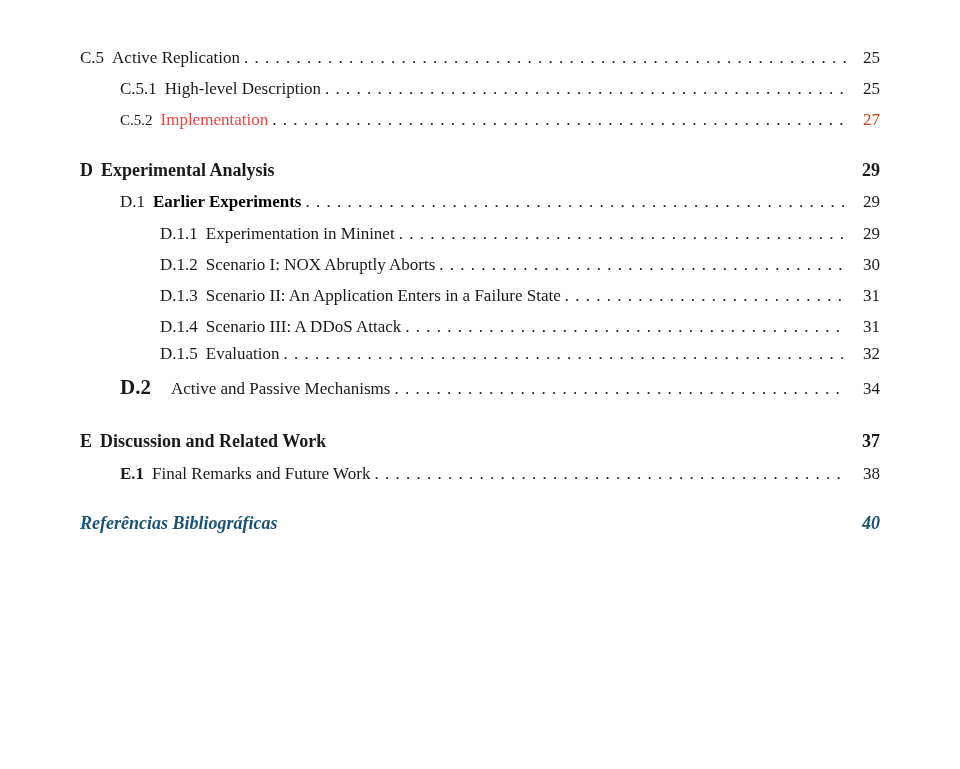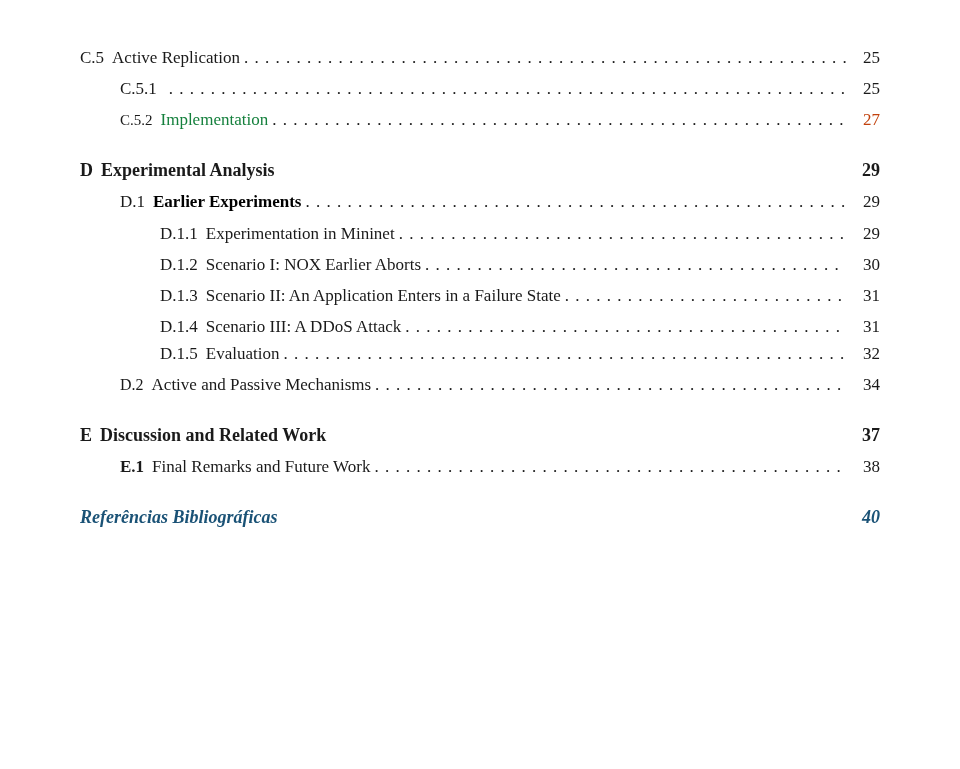--- a/index.html
+++ b/index.html
@@ -27,26 +27,27 @@
 
 <div class="toc-container">
 <div style="display: flex; align-items: baseline; padding-left: 0px; margin-top: 4px;">
       <span style="font-size: 17px; font-weight: normal; color: rgb(26, 26, 26); white-space: nowrap; margin-right: 8px;">C.5</span>
       <span style="font-size: 17px; font-weight: normal; color: rgb(26, 26, 26); white-space: nowrap;">Active Replication</span>
       <span style="flex: 1 1 0%; overflow: hidden; font-size: 17px; color: rgb(26, 26, 26); margin-left: 4px; margin-right: 4px; white-space: nowrap; letter-spacing: 1px;"> . . . . . . . . . . . . . . . . . . . . . . . . . . . . . . . . . . . . . . . . . . . . . . . . . . . . . . . . . . . . . . . . . . . . . . . . . . . . . . . . </span>
       <span style="font-size: 17px; font-weight: normal; color: rgb(26, 26, 26); white-space: nowrap; min-width: 30px; text-align: right;">25</span>
     </div>
     <div style="display: flex; align-items: baseline; padding-left: 40px; margin-top: 4px;">
       <span style="font-size: 17px; font-weight: normal; color: rgb(26, 26, 26); white-space: nowrap; margin-right: 8px;">C.5.1</span>
+      <span style="font-size: 17px; font-weight: normal; color: rgb(26, 26, 26); white-space: nowrap;">High-level Description</span>
       <span style="flex: 1 1 0%; overflow: hidden; font-size: 17px; color: rgb(26, 26, 26); margin-left: 4px; margin-right: 4px; white-space: nowrap; letter-spacing: 1px;"> . . . . . . . . . . . . . . . . . . . . . . . . . . . . . . . . . . . . . . . . . . . . . . . . . . . . . . . . . . . . . . . . . . . . . . . . . . . . . . . . </span>
       <span style="font-size: 17px; font-weight: normal; color: rgb(26, 26, 26); white-space: nowrap; min-width: 30px; text-align: right;">25</span>
     </div>
     <div style="display: flex; align-items: baseline; padding-left: 40px; margin-top: 4px;">
       <span style="font-size: 15px; font-weight: normal; color: rgb(26, 26, 26); white-space: nowrap; margin-right: 8px;">C.5.2</span>
-      <span style="font-size: 17px; font-weight: normal; color: #15803d; white-space: nowrap;">Implementation</span>
+      <span style="font-size: 17px; font-weight: normal; color: #ef4444; white-space: nowrap;">Implementation</span>
       <span style="flex: 1 1 0%; overflow: hidden; font-size: 17px; color: rgb(26, 26, 26); margin-left: 4px; margin-right: 4px; white-space: nowrap; letter-spacing: 1px;"> . . . . . . . . . . . . . . . . . . . . . . . . . . . . . . . . . . . . . . . . . . . . . . . . . . . . . . . . . . . . . . . . . . . . . . . . . . . . . . . . </span>
       <span style="font-size: 17px; font-weight: normal; color: #c2410c; white-space: nowrap; min-width: 30px; text-align: right;">27</span>
     </div>
     <div style="display: flex; align-items: baseline; padding-left: 0px; margin-top: 22px;">
       <span style="font-size: 18px; font-weight: bold; color: rgb(26, 26, 26); white-space: nowrap; margin-right: 8px;">D</span>
       <span style="font-size: 18px; font-weight: bold; color: rgb(26, 26, 26); white-space: nowrap;">Experimental Analysis</span>
       <span style="flex: 1 1 0%;"></span>
       <span style="font-size: 18px; font-weight: bold; color: rgb(26, 26, 26); white-space: nowrap; min-width: 30px; text-align: right;">29</span>
     </div>
     <div style="display: flex; align-items: center; padding-left: 40px; margin-top: 4px;">
@@ -56,21 +57,21 @@
       <span style="font-size: 17px; font-weight: normal; color: rgb(26, 26, 26); white-space: nowrap; min-width: 30px; text-align: right;">29</span>
     </div>
     <div style="display: flex; align-items: baseline; padding-left: 80px; margin-top: 4px;">
       <span style="font-size: 17px; font-weight: normal; color: rgb(26, 26, 26); white-space: nowrap; margin-right: 8px;">D.1.1</span>
       <span style="font-size: 17px; font-weight: normal; color: rgb(26, 26, 26); white-space: nowrap;">Experimentation in Mininet</span>
       <span style="flex: 1 1 0%; overflow: hidden; font-size: 17px; color: rgb(26, 26, 26); margin-left: 4px; margin-right: 4px; white-space: nowrap; letter-spacing: 1px;"> . . . . . . . . . . . . . . . . . . . . . . . . . . . . . . . . . . . . . . . . . . . . . . . . . . . . . . . . . . . . . . . . . . . . . . . . . . . . . . . . </span>
       <span style="font-size: 17px; font-weight: normal; color: rgb(26, 26, 26); white-space: nowrap; min-width: 30px; text-align: right;">29</span>
     </div>
     <div style="display: flex; align-items: baseline; padding-left: 80px; margin-top: 4px;">
       <span style="font-size: 17px; font-weight: normal; color: rgb(26, 26, 26); white-space: nowrap; margin-right: 8px;">D.1.2</span>
-      <span style="font-size: 17px; font-weight: normal; color: rgb(26, 26, 26); white-space: nowrap;">Scenario I: NOX Earlier Aborts</span>
+      <span style="font-size: 17px; font-weight: normal; color: rgb(26, 26, 26); white-space: nowrap;">Scenario I: NOX Abruptly Aborts</span>
       <span style="flex: 1 1 0%; overflow: hidden; font-size: 17px; color: rgb(26, 26, 26); margin-left: 4px; margin-right: 4px; white-space: nowrap; letter-spacing: 1px;"> . . . . . . . . . . . . . . . . . . . . . . . . . . . . . . . . . . . . . . . . . . . . . . . . . . . . . . . . . . . . . . . . . . . . . . . . . . . . . . . . </span>
       <span style="font-size: 17px; font-weight: normal; color: rgb(26, 26, 26); white-space: nowrap; min-width: 30px; text-align: right;">30</span>
     </div>
     <div style="display: flex; align-items: baseline; padding-left: 80px; margin-top: 4px;">
       <span style="font-size: 17px; font-weight: normal; color: rgb(26, 26, 26); white-space: nowrap; margin-right: 8px;">D.1.3</span>
       <span style="font-size: 17px; font-weight: normal; color: rgb(26, 26, 26); white-space: nowrap;">Scenario II: An Application Enters in a Failure State</span>
       <span style="flex: 1 1 0%; overflow: hidden; font-size: 17px; color: rgb(26, 26, 26); margin-left: 4px; margin-right: 4px; white-space: nowrap; letter-spacing: 1px;"> . . . . . . . . . . . . . . . . . . . . . . . . . . . . . . . . . . . . . . . . . . . . . . . . . . . . . . . . . . . . . . . . . . . . . . . . . . . . . . . . </span>
       <span style="font-size: 17px; font-weight: normal; color: rgb(26, 26, 26); white-space: nowrap; min-width: 30px; text-align: right;">31</span>
     </div>
     <div style="display: flex; align-items: baseline; padding-left: 80px; margin-top: 4px;">
@@ -79,21 +80,21 @@
       <span style="flex: 1 1 0%; overflow: hidden; font-size: 17px; color: rgb(26, 26, 26); margin-left: 4px; margin-right: 4px; white-space: nowrap; letter-spacing: 1px;"> . . . . . . . . . . . . . . . . . . . . . . . . . . . . . . . . . . . . . . . . . . . . . . . . . . . . . . . . . . . . . . . . . . . . . . . . . . . . . . . . </span>
       <span style="font-size: 17px; font-weight: normal; color: rgb(26, 26, 26); white-space: nowrap; min-width: 30px; text-align: right;">31</span>
     </div>
     <div style="display: flex; align-items: baseline; padding-left: 80px; ">
       <span style="font-size: 17px; font-weight: normal; color: rgb(26, 26, 26); white-space: nowrap; margin-right: 8px;">D.1.5</span>
       <span style="font-size: 17px; font-weight: normal; color: rgb(26, 26, 26); white-space: nowrap;">Evaluation</span>
       <span style="flex: 1 1 0%; overflow: hidden; font-size: 17px; color: rgb(26, 26, 26); margin-left: 4px; margin-right: 4px; white-space: nowrap; letter-spacing: 1px;"> . . . . . . . . . . . . . . . . . . . . . . . . . . . . . . . . . . . . . . . . . . . . . . . . . . . . . . . . . . . . . . . . . . . . . . . . . . . . . . . . </span>
       <span style="font-size: 17px; font-weight: normal; color: rgb(26, 26, 26); white-space: nowrap; min-width: 30px; text-align: right;">32</span>
     </div>
     <div style="display: flex; align-items: baseline; padding-left: 40px; margin-top: 4px;">
-      <span style="font-size: 16px; font-weight: normal; color: rgb(26, 26, 26); white-space: nowrap; margin-right: 8px;">D.2</span>
+      <span style="font-size: 21px; font-weight: bold; color: rgb(26, 26, 26); white-space: nowrap; margin-right: 20px;">D.2</span>
       <span style="font-size: 17px; font-weight: normal; color: rgb(26, 26, 26); white-space: nowrap;">Active and Passive Mechanisms</span>
       <span style="flex: 1 1 0%; overflow: hidden; font-size: 17px; color: rgb(26, 26, 26); margin-left: 4px; margin-right: 4px; white-space: nowrap; letter-spacing: 1px;"> . . . . . . . . . . . . . . . . . . . . . . . . . . . . . . . . . . . . . . . . . . . . . . . . . . . . . . . . . . . . . . . . . . . . . . . . . . . . . . . . </span>
       <span style="font-size: 17px; font-weight: normal; color: rgb(26, 26, 26); white-space: nowrap; min-width: 30px; text-align: right;">34</span>
     </div>
     <div style="display: flex; align-items: baseline; padding-left: 0px; margin-top: 22px;">
       <span style="font-size: 18px; font-weight: bold; color: rgb(26, 26, 26); white-space: nowrap; margin-right: 8px;">E</span>
       <span style="font-size: 18px; font-weight: bold; color: rgb(26, 26, 26); white-space: nowrap;">Discussion and Related Work</span>
       <span style="flex: 1 1 0%;"></span>
       <span style="font-size: 18px; font-weight: bold; color: rgb(26, 26, 26); white-space: nowrap; min-width: 30px; text-align: right;">37</span>
     </div>

